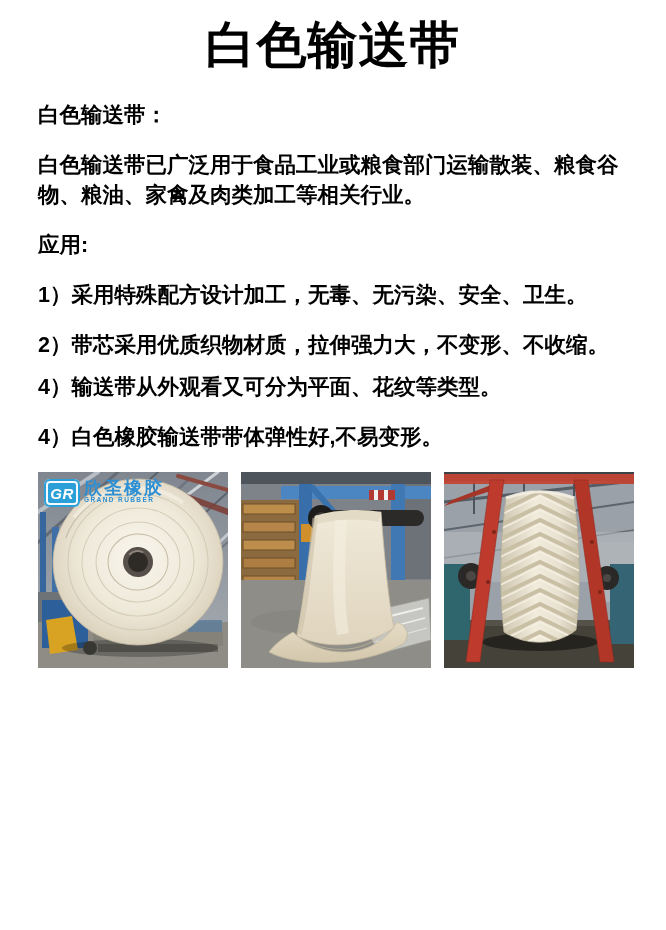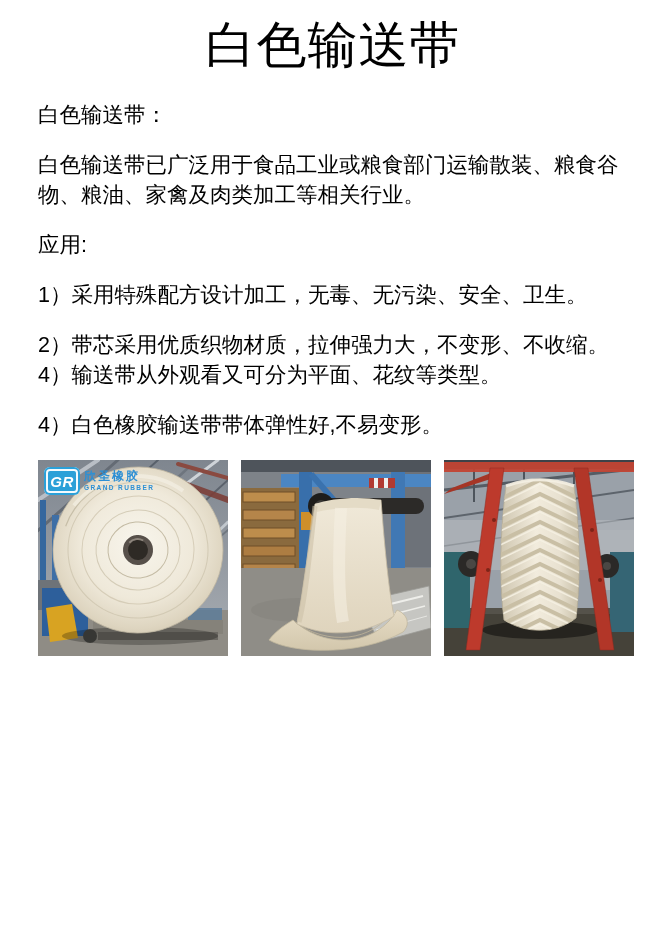--- a/index.html
+++ b/index.html
@@ -5,32 +5,32 @@
   html, body { margin: 0; padding: 0; }
   body {
     width: 666px; height: 930px;
     background: #ffffff; color: #000000;
     font-family: "Liberation Sans", "DejaVu Sans", sans-serif;
     overflow: hidden;
   }
   .page { width: 666px; height: 930px; position: relative; }
 
   h1.page-title {
-    font-size: 50px; font-weight: 400; letter-spacing: 1px;
+    font-size: 50px; font-weight: 700; letter-spacing: 1px;
     text-align: center; margin: 12px 0 0 0; line-height: 66px;
   }
 
-  .content { padding: 0 32px 0 38px; margin-top: 22px; }
+  .content { padding: 0 32px 0 38px; margin-top: 22px; font-weight: bold; }
   .content p {
     margin: 0 0 20px 0;
     font-size: 21.5px; line-height: 30px;
     white-space: pre-line;
     letter-spacing: 0;
   }
-  .content p.no-gap { margin-bottom: 0; }
+  .content p.no-gap { margin-bottom: 12px; }
 
   .photos {
     display: flex; gap: 13px;
     padding: 0 32px 0 38px; margin-top: 7px;
   }
   .photos figure {
     margin: 0; width: 190px; height: 196px;
     position: relative; overflow: hidden; flex: 0 0 auto;
     background: #888;
   }
@@ -40,21 +40,21 @@
   .logo { position: absolute; top: 7px; left: 6px; display: flex; align-items: flex-start; gap: 4px; }
   .logo-box {
     width: 36px; height: 28px; border-radius: 6px;
     background: #2ba0d8;
     box-shadow: inset 0 0 0 2px #2ba0d8, inset 0 0 0 4px rgba(255,255,255,0.95);
     display: flex; align-items: center; justify-content: center;
     color: #ffffff; font-weight: 700; font-style: italic; font-size: 15px;
     letter-spacing: 0.5px;
   }
   .logo-text { display: flex; flex-direction: column; margin-top: 1px; }
-  .logo-cn { color: #2d8fd4; font-size: 12px; font-weight: 700; letter-spacing: 2px; line-height: 16px; }
+  .logo-cn { color: #2d8fd4; font-size: 18px; font-weight: 700; letter-spacing: 2px; line-height: 16px; }
   .logo-en { color: #2d8fd4; font-size: 6.5px; font-weight: 700; letter-spacing: 1.4px; line-height: 8px; }
 </style>
 </head>
 <body>
 
 <div class="page">
 
   <h1 class="page-title">白色输送带</h1>
 
   <div class="content">

